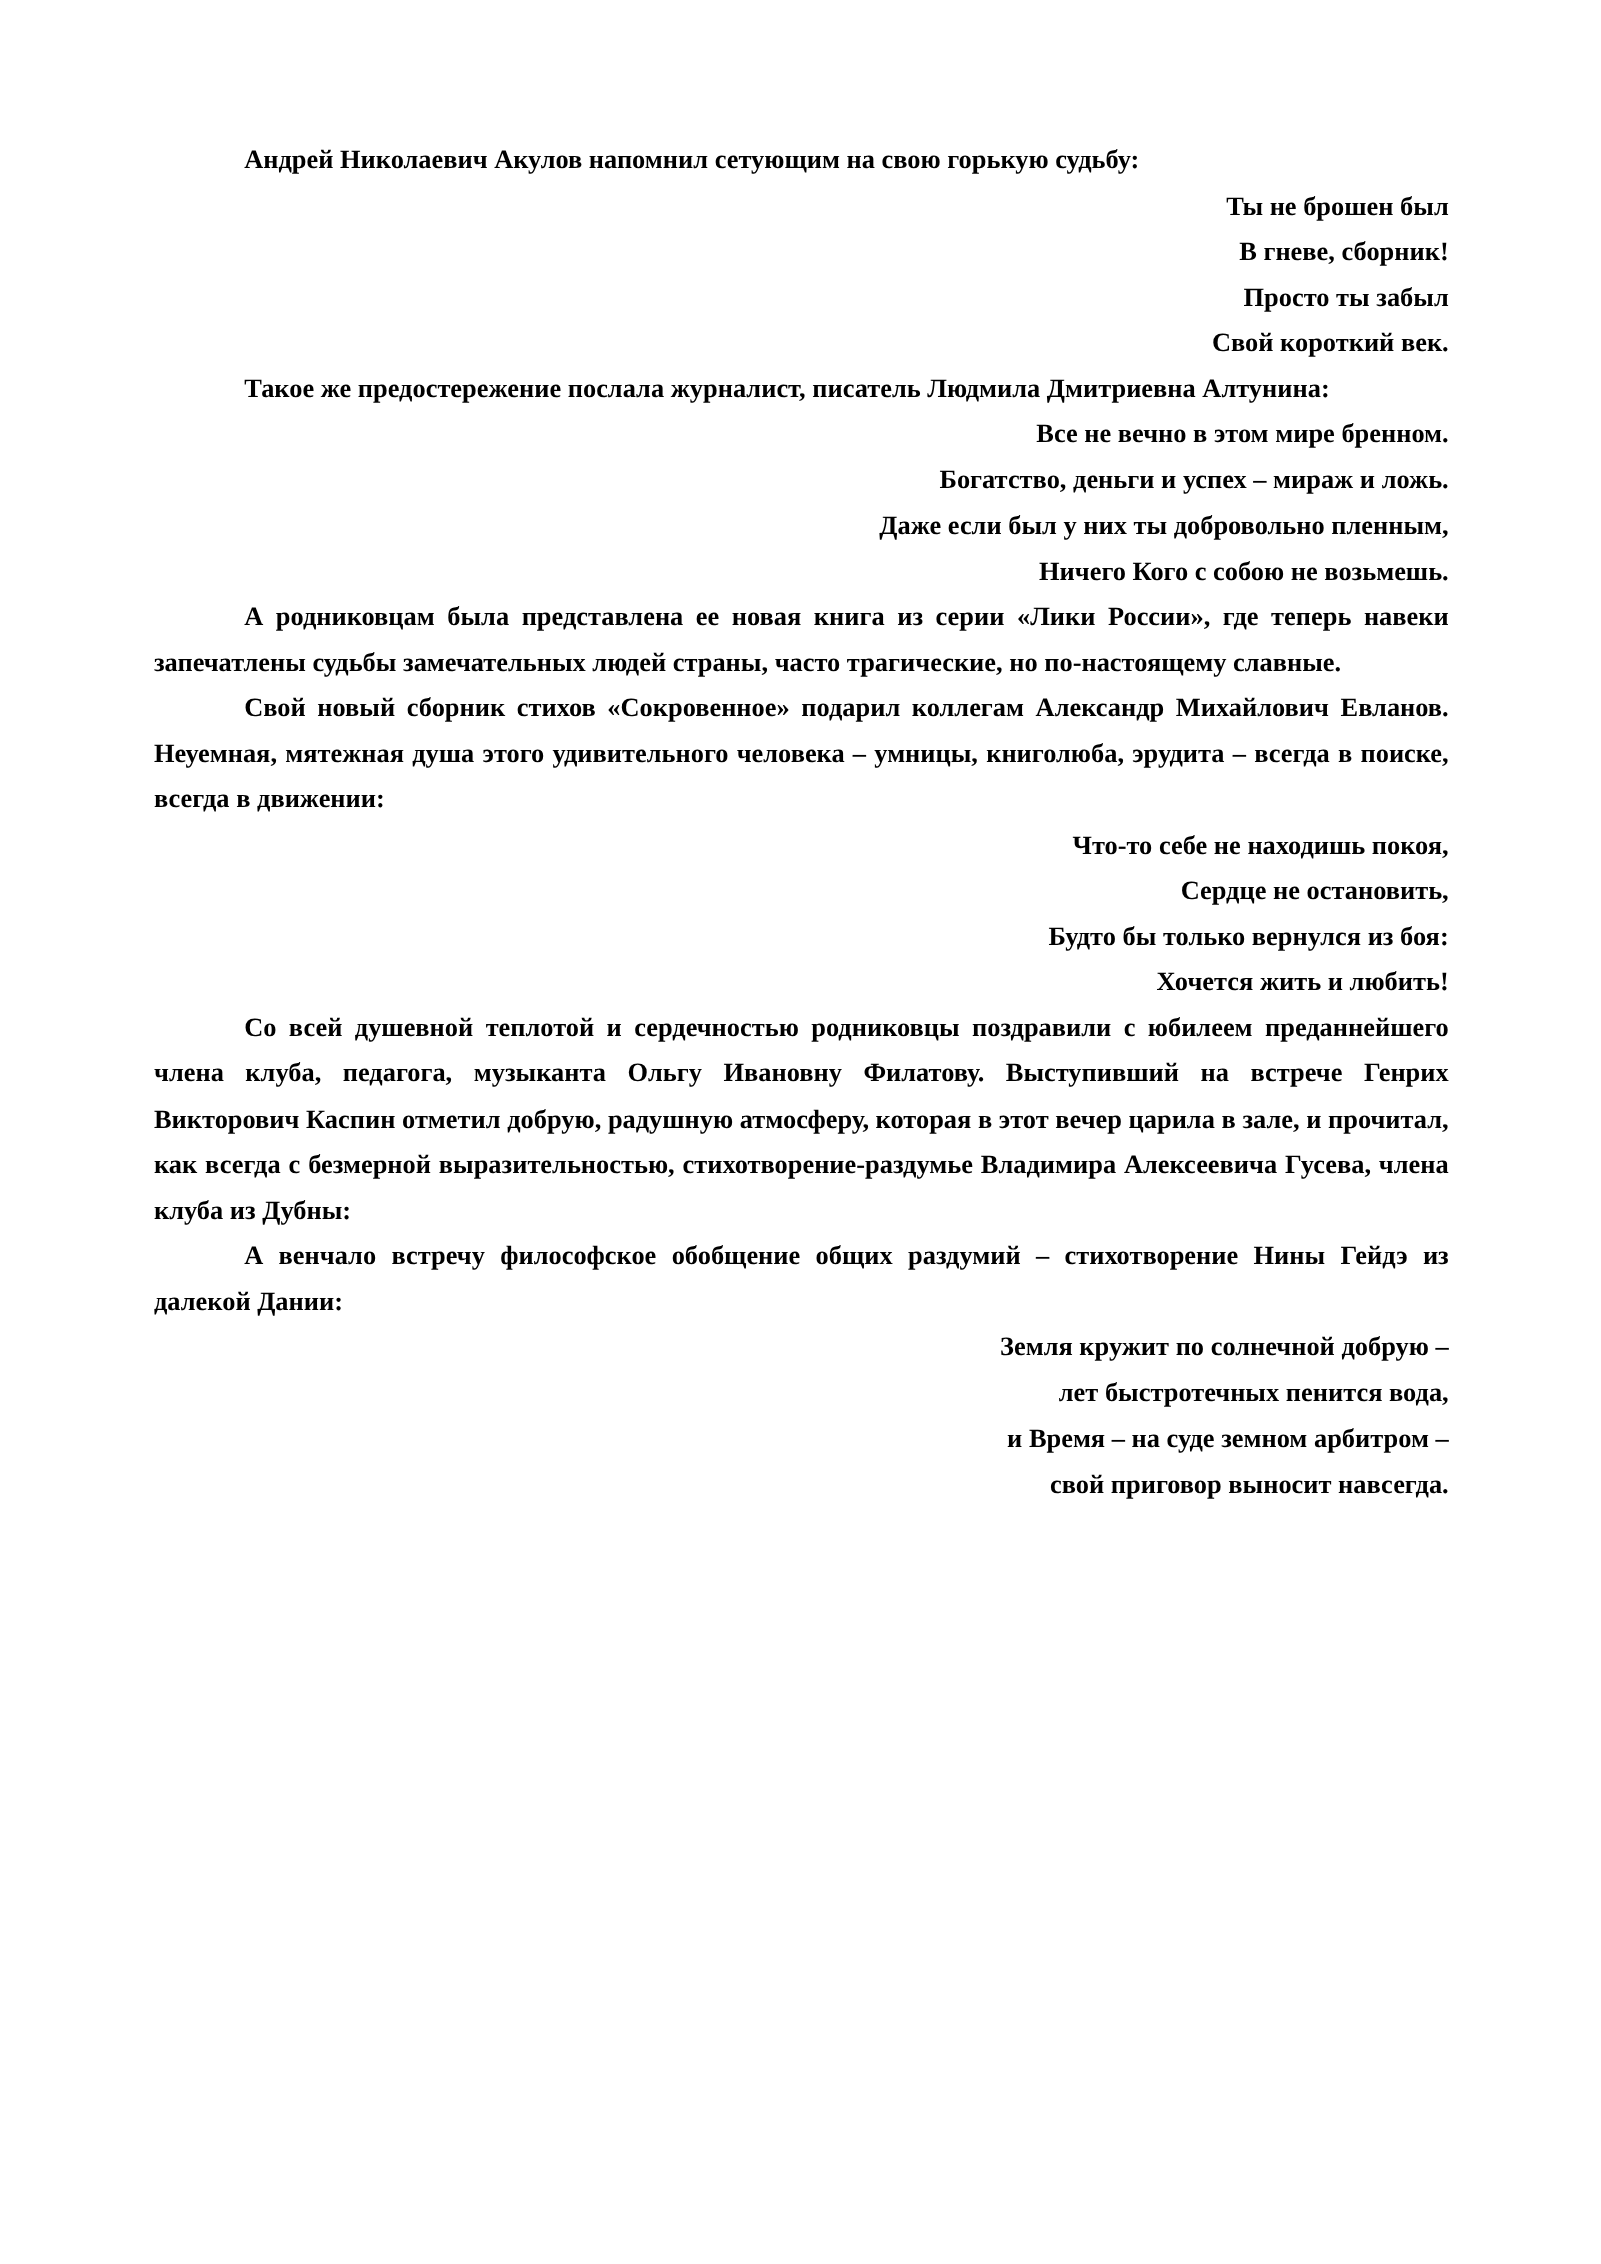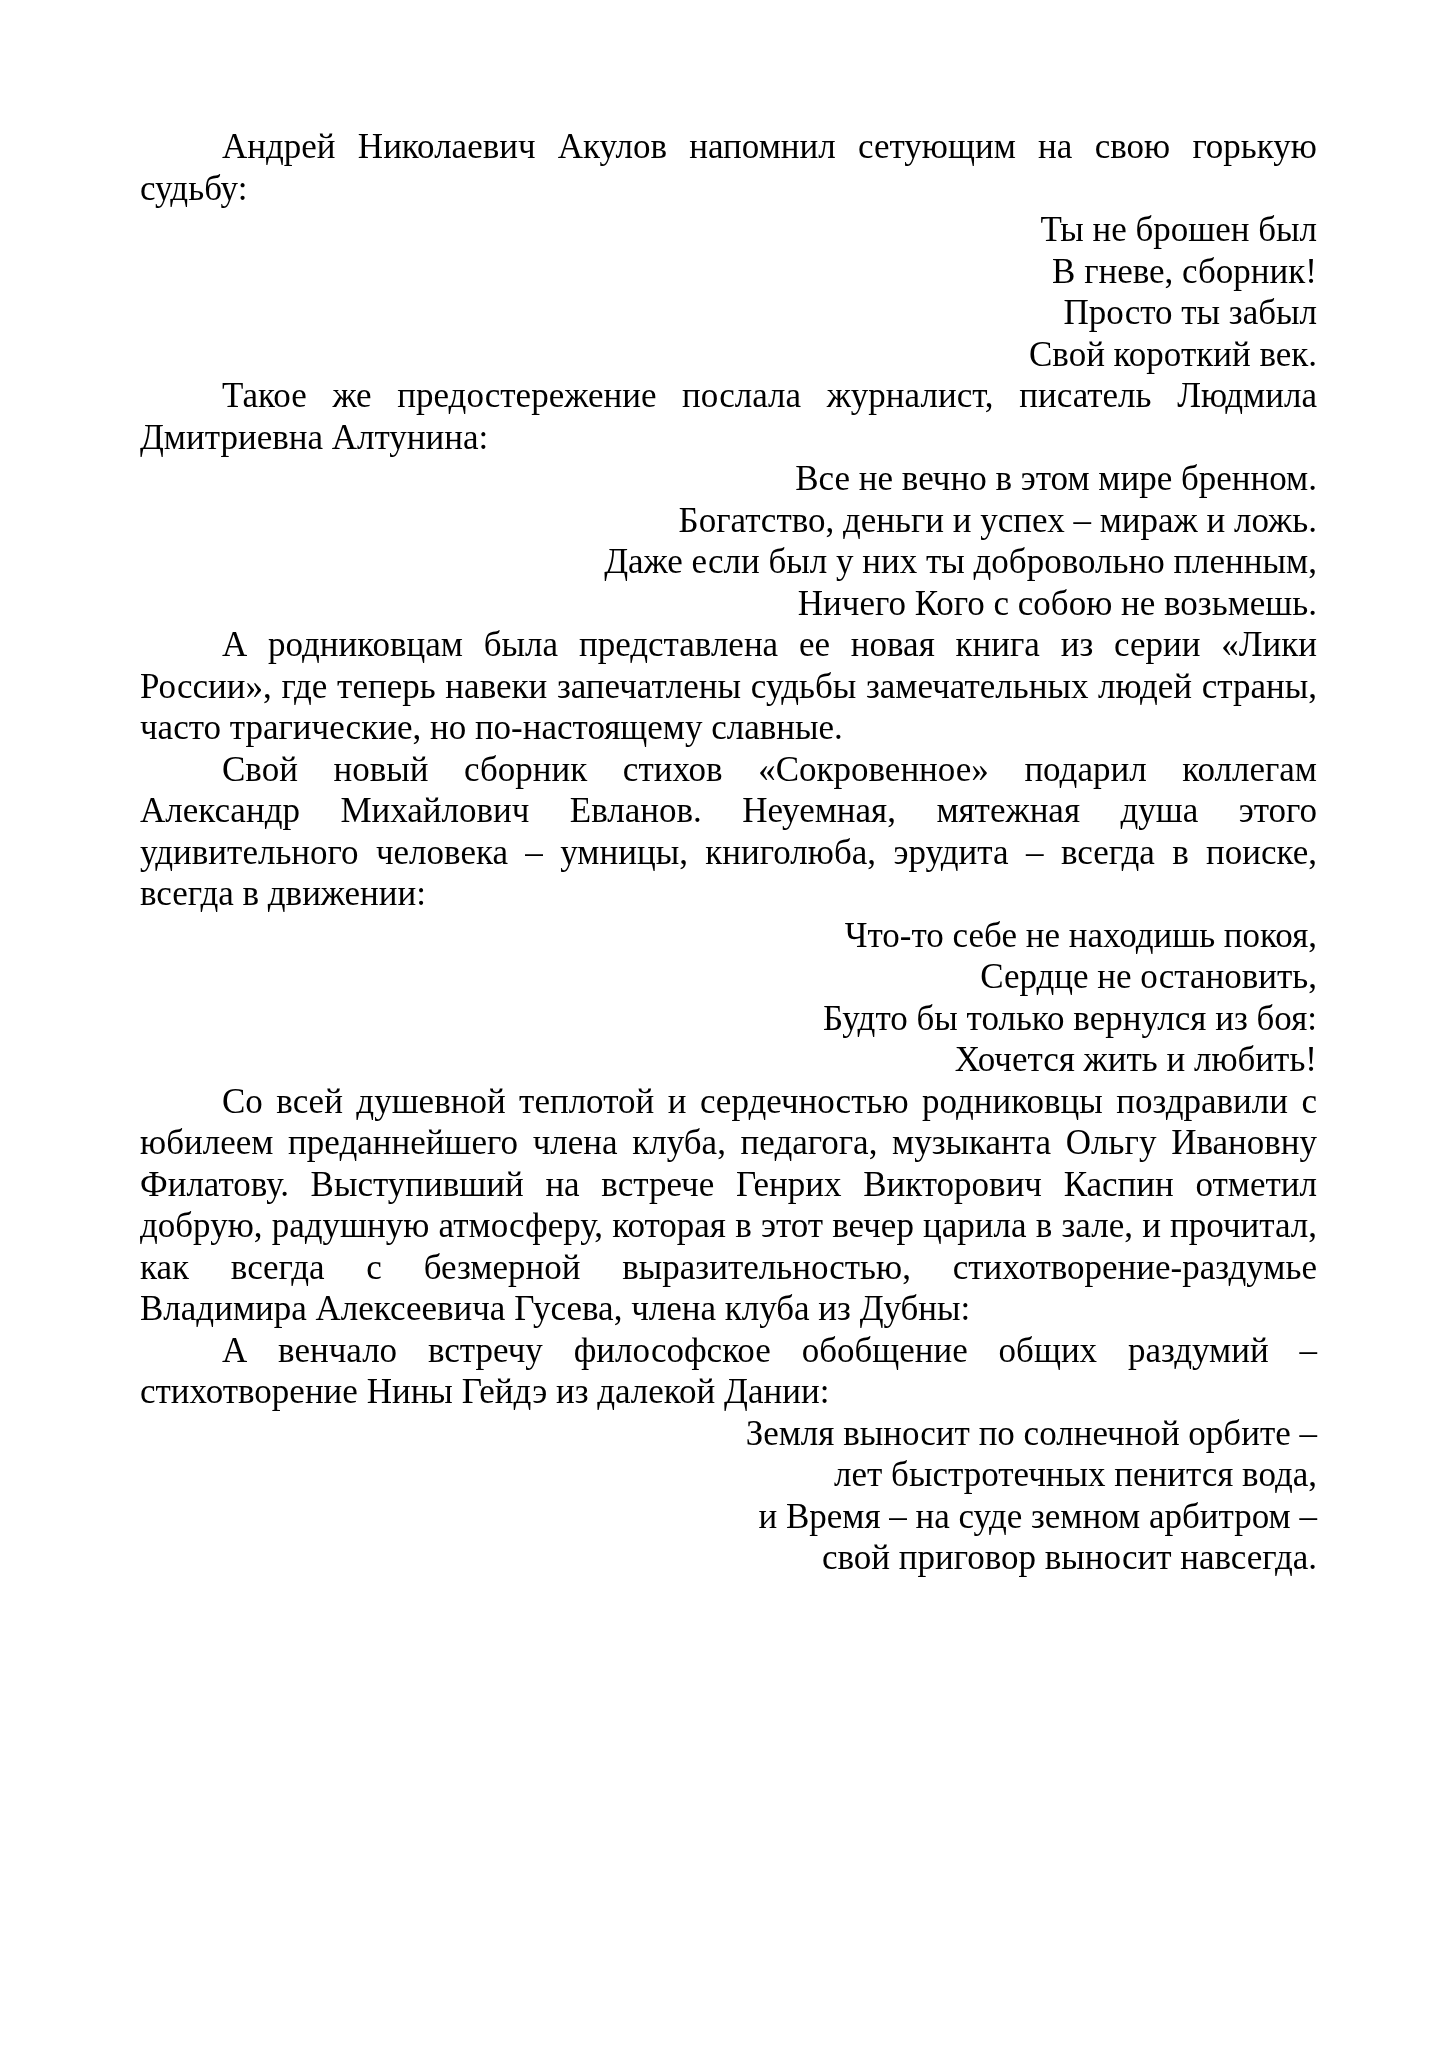--- a/index.html
+++ b/index.html
@@ -18,22 +18,23 @@
   .page {
     position: relative;
     width: 1455px;
     height: 2058px;
     background: #ffffff;
     box-sizing: border-box;
     padding: 126px 138px 0 140px;
   }
   .content {
     width: 1177px;
-    font-size: 35px;
+    font-size: 24px;
     line-height: 41.5px;
+    font-weight: bold;
   }
 
   
   p.para {
     margin: 0;
     text-align: justify;
     text-justify: inter-word;
     text-indent: 82px;
     hyphens: none;
   }
@@ -72,19 +73,19 @@
       <p class="para">Свой новый сборник стихов «Сокровенное» подарил коллегам Александр Михайлович Евланов. Неуемная, мятежная душа этого удивительного человека – умницы, книголюба, эрудита – всегда  в поиске, всегда в движении:</p>
       <div class="verse">
         <div class="line">Что-то себе не находишь покоя,</div>
         <div class="line">Сердце не остановить,</div>
         <div class="line"> Будто бы только вернулся из боя:</div>
         <div class="line">Хочется жить и любить!</div>
       </div>
       <p class="para">Со всей душевной теплотой и сердечностью родниковцы поздравили с юбилеем преданнейшего члена клуба, педагога, музыканта Ольгу Ивановну Филатову. Выступивший на встрече Генрих Викторович Каспин отметил добрую, радушную атмосферу, которая в этот вечер царила в зале, и прочитал, как всегда с безмерной выразительностью, стихотворение-раздумье Владимира Алексеевича Гусева, члена клуба из Дубны:</p>
       <p class="para">А венчало встречу философское обобщение общих раздумий – стихотворение Нины Гейдэ из далекой Дании:</p>
       <div class="verse">
-        <div class="line">Земля выносит по солнечной орбите –</div>
+        <div class="line">Земля кружит по солнечной добрую –</div>
         <div class="line">лет быстротечных пенится вода,</div>
         <div class="line">и Время – на суде земном арбитром –</div>
         <div class="line">свой приговор выносит навсегда.</div>
       </div>
     </div>
 </div>
 
 </body></html>

